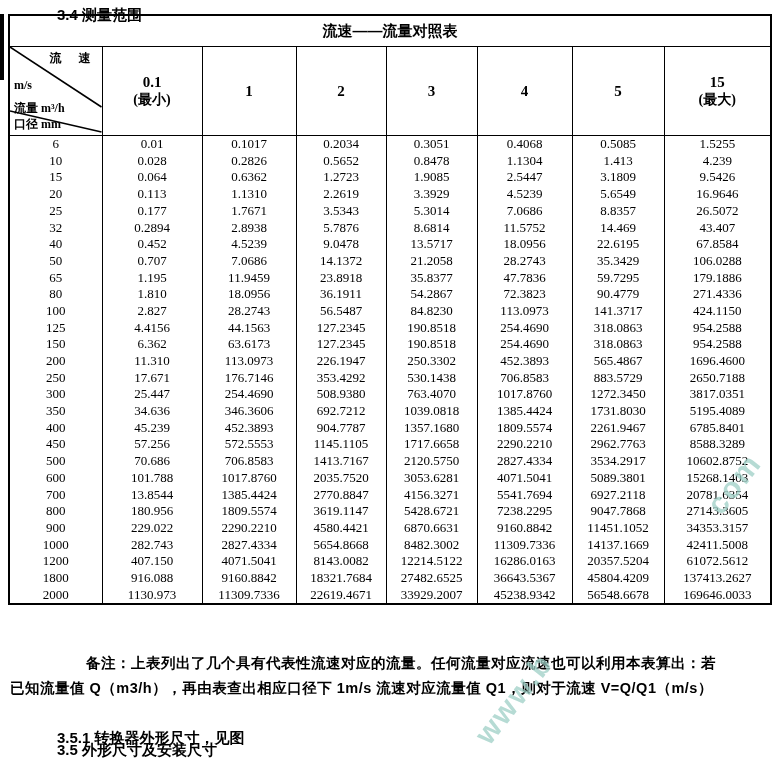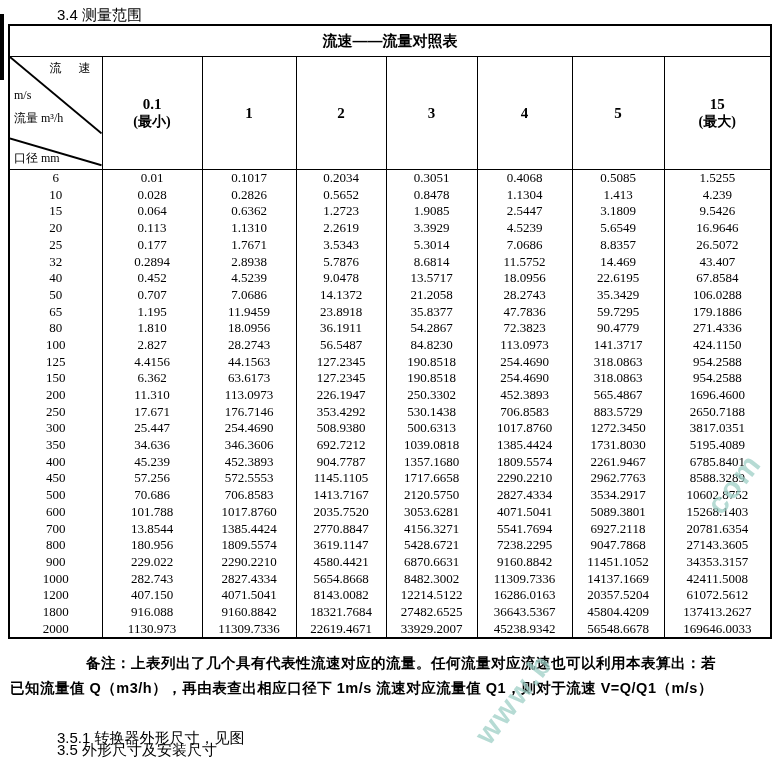--- a/index.html
+++ b/index.html
@@ -1,36 +1,36 @@
 <!DOCTYPE html>
 <html><head>
 <meta charset="utf-8">
 <style>
   html,body{margin:0;padding:0;background:#fff;}
   #page{position:relative;width:780px;height:758px;background:#ffffff;overflow:hidden;
         font-family:"Liberation Serif","DejaVu Serif",serif;color:#000;}
-  .heading{position:absolute;left:57px;font-size:15px;font-weight:normal;
+  .heading{position:absolute;left:57px;font-size:15px;font-weight:bold;
            font-family:"Liberation Sans","DejaVu Sans",sans-serif;white-space:nowrap;}
   #h34{top:6px;}
   #h35{top:705px;margin-top:36px;}
   #h351{top:729px;}
   .note{position:absolute;left:10px;width:762px;font-size:14.5px;font-weight:bold;
         font-family:"Liberation Sans","DejaVu Sans",sans-serif;letter-spacing:0.5px;white-space:nowrap;}
   #note1{top:654px;padding-left:76px;}
   #note2{top:679px;}
   
-  table{position:absolute;left:8px;top:24px;width:764px;border-collapse:collapse;
+  table{position:absolute;left:8px;top:14px;width:764px;border-collapse:collapse;
         border:2px solid #000;table-layout:fixed;}
   #title-cell{height:28px;text-align:center;font-weight:bold;font-size:15px;
         border-bottom:1.5px solid #000;
         font-family:"Liberation Sans","DejaVu Sans",sans-serif;}
   th{border-left:1.5px solid #000;border-bottom:1.5px solid #000;
      font-size:15px;font-weight:bold;text-align:center;vertical-align:middle;padding:0;}
   th div.sub{font-size:14px;}
-  #corner-cell{border-left:none;position:relative;height:88px;padding:12px;font-weight:normal;}
+  #corner-cell{border-left:none;position:relative;height:88px;padding:0;font-weight:bold;}
   #corner-cell svg{position:absolute;left:0;top:0;width:100%;height:100%;}
   .corner-label{position:absolute;font-size:12px;white-space:nowrap;}
   #lbl-liusu{top:3px;right:4px;letter-spacing:7px;}
   #lbl-ms{top:31px;left:4px;}
   #lbl-liuliang{top:53px;left:4px;}
   #lbl-koujing{bottom:2px;left:4px;}
   tbody td{border-left:1.5px solid #000;text-align:center;font-size:13px;
            padding:0;height:16.7px;line-height:16.5px;white-space:nowrap;}
   tbody td:first-child{border-left:none;}
   
@@ -252,21 +252,21 @@
           <td>530.1438</td>
           <td>706.8583</td>
           <td>883.5729</td>
           <td>2650.7188</td>
         </tr>
         <tr>
           <td>300</td>
           <td>25.447</td>
           <td>254.4690</td>
           <td>508.9380</td>
-          <td>500.6313</td>
+          <td>763.4070</td>
           <td>1017.8760</td>
           <td>1272.3450</td>
           <td>3817.0351</td>
         </tr>
         <tr>
           <td>350</td>
           <td>34.636</td>
           <td>346.3606</td>
           <td>692.7212</td>
           <td>1039.0818</td>

